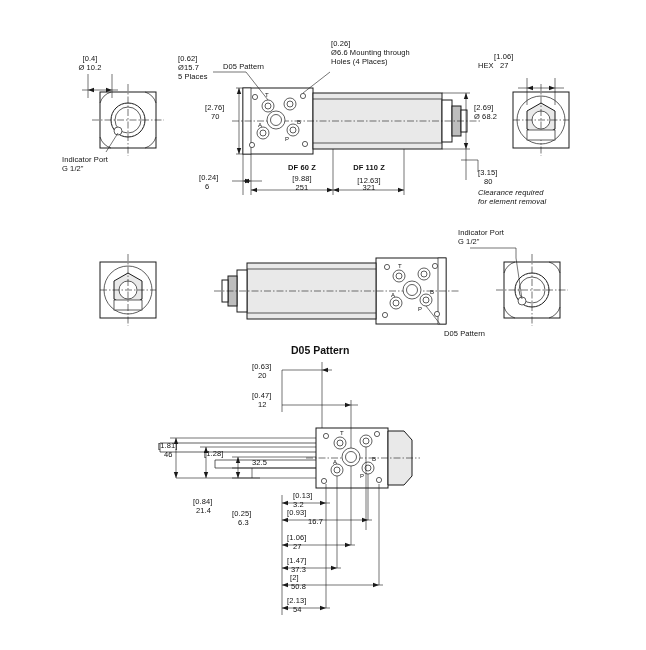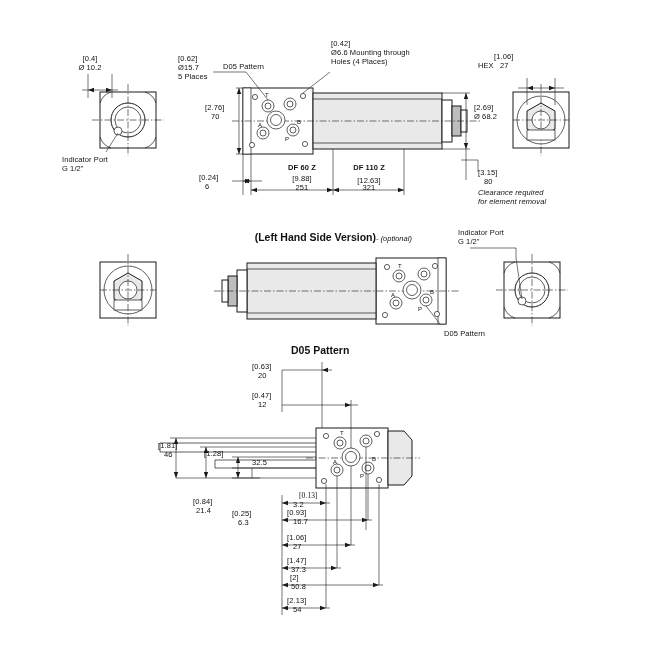--- a/index.html
+++ b/index.html
@@ -324,21 +324,21 @@
 
   <div class="lbl c" style="left:68px; top:54px; width:44px;">[0.4]</div>
   <div class="lbl c" style="left:68px; top:63px; width:44px;">Ø 10.2</div>
 
   <div class="lbl" style="left:178px; top:54px;">[0.62]</div>
   <div class="lbl" style="left:178px; top:63px;">Ø15.7</div>
   <div class="lbl" style="left:178px; top:72px;">5 Places</div>
 
   <div class="lbl" style="left:223px; top:62px;">D05 Pattern</div>
 
-  <div class="lbl" style="left:331px; top:39px;">[0.42]</div>
+  <div class="lbl" style="left:331px; top:39px;">[0.26]</div>
   <div class="lbl" style="left:331px; top:48px;">Ø6.6 Mounting through</div>
   <div class="lbl" style="left:331px; top:57px;">Holes (4 Places)</div>
 
   <div class="lbl" style="left:494px; top:52px;">[1.06]</div>
   <div class="lbl" style="left:500px; top:61px;">27</div>
   <div class="lbl" style="left:478px; top:61px;">HEX</div>
 
   <div class="lbl" style="left:205px; top:103px;">[2.76]</div>
   <div class="lbl" style="left:211px; top:112px;">70</div>
 
@@ -358,23 +358,20 @@
   <div class="lbl bold c" style="left:340px; top:163px; width:58px;">DF 110 Z</div>
   <div class="lbl c" style="left:340px; top:176px; width:58px;">[12.63]</div>
   <div class="lbl c" style="left:340px; top:183px; width:58px;">321</div>
 
   <div class="lbl" style="left:478px; top:168px;">[3.15]</div>
   <div class="lbl" style="left:484px; top:177px;">80</div>
 
   <div class="lbl ital" style="left:478px; top:188px;">Clearance required</div>
   <div class="lbl ital" style="left:478px; top:197px;">for element removal</div>
 
-  <div class="title" style="left:243px; top:219px;">
-    <span>(Left Hand Side Version)</span><span class="sub">- (optional)</span>
-  </div>
 
   <div class="lbl" style="left:444px; top:329px;">D05 Pattern</div>
 
   <div class="lbl" style="left:458px; top:228px;">Indicator Port</div>
   <div class="lbl" style="left:458px; top:237px;">G 1/2"</div>
 
   <div class="title" style="left:291px; top:344px;">D05 Pattern</div>
 
   <div class="lbl" style="left:252px; top:362px;">[0.63]</div>
   <div class="lbl" style="left:258px; top:371px;">20</div>
@@ -387,25 +384,25 @@
 
   <div class="lbl" style="left:204px; top:449px;">[1.28]</div>
   <div class="lbl" style="left:204px; top:458px;padding-left:48px;">32.5</div>
 
   <div class="lbl" style="left:193px; top:497px;">[0.84]</div>
   <div class="lbl" style="left:196px; top:506px;">21.4</div>
 
   <div class="lbl" style="left:232px; top:509px;">[0.25]</div>
   <div class="lbl" style="left:238px; top:518px;">6.3</div>
 
-  <div class="lbl" style="left:299px; top:491px;font-family:Liberation Serif, serif;">[0.13]</div>
+  <div class="lbl" style="left:293px; top:491px;">[0.13]</div>
   <div class="lbl" style="left:293px; top:500px;">3.2</div>
 
   <div class="lbl" style="left:287px; top:508px;">[0.93]</div>
-  <div class="lbl" style="left:293px; top:517px;text-align:center;">16.7</div>
+  <div class="lbl" style="left:308px; top:517px;text-align:center;">16.7</div>
 
   <div class="lbl" style="left:287px; top:533px;">[1.06]</div>
   <div class="lbl" style="left:293px; top:542px;">27</div>
 
   <div class="lbl" style="left:287px; top:556px;">[1.47]</div>
   <div class="lbl" style="left:291px; top:565px;">37.3</div>
 
   <div class="lbl" style="left:290px; top:573px;">[2]</div>
   <div class="lbl" style="left:291px; top:582px;">50.8</div>
 

